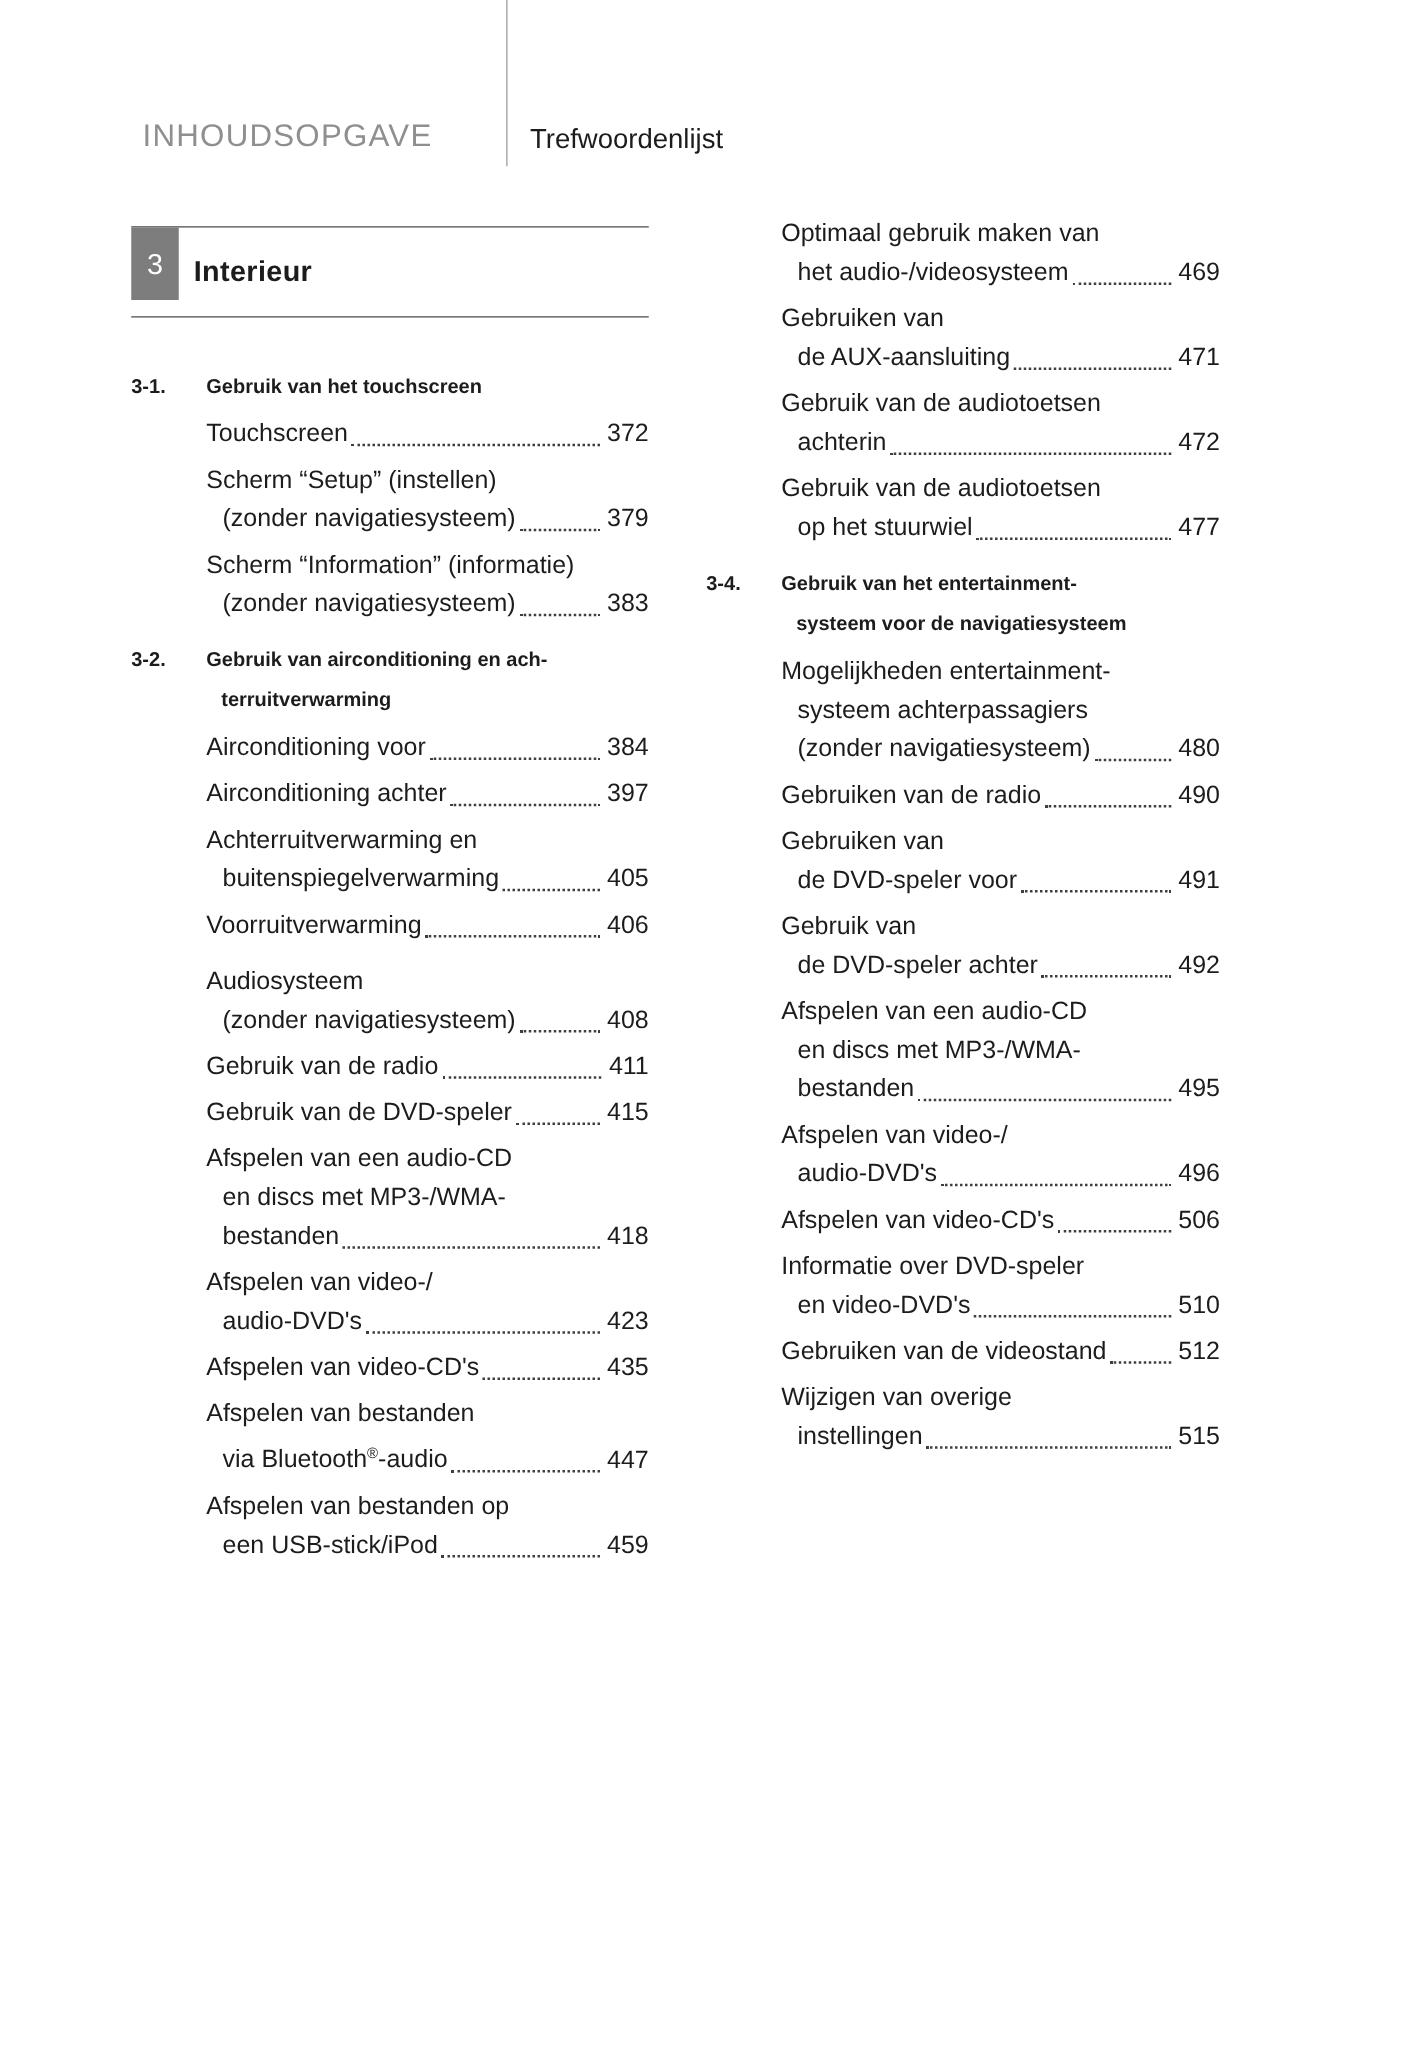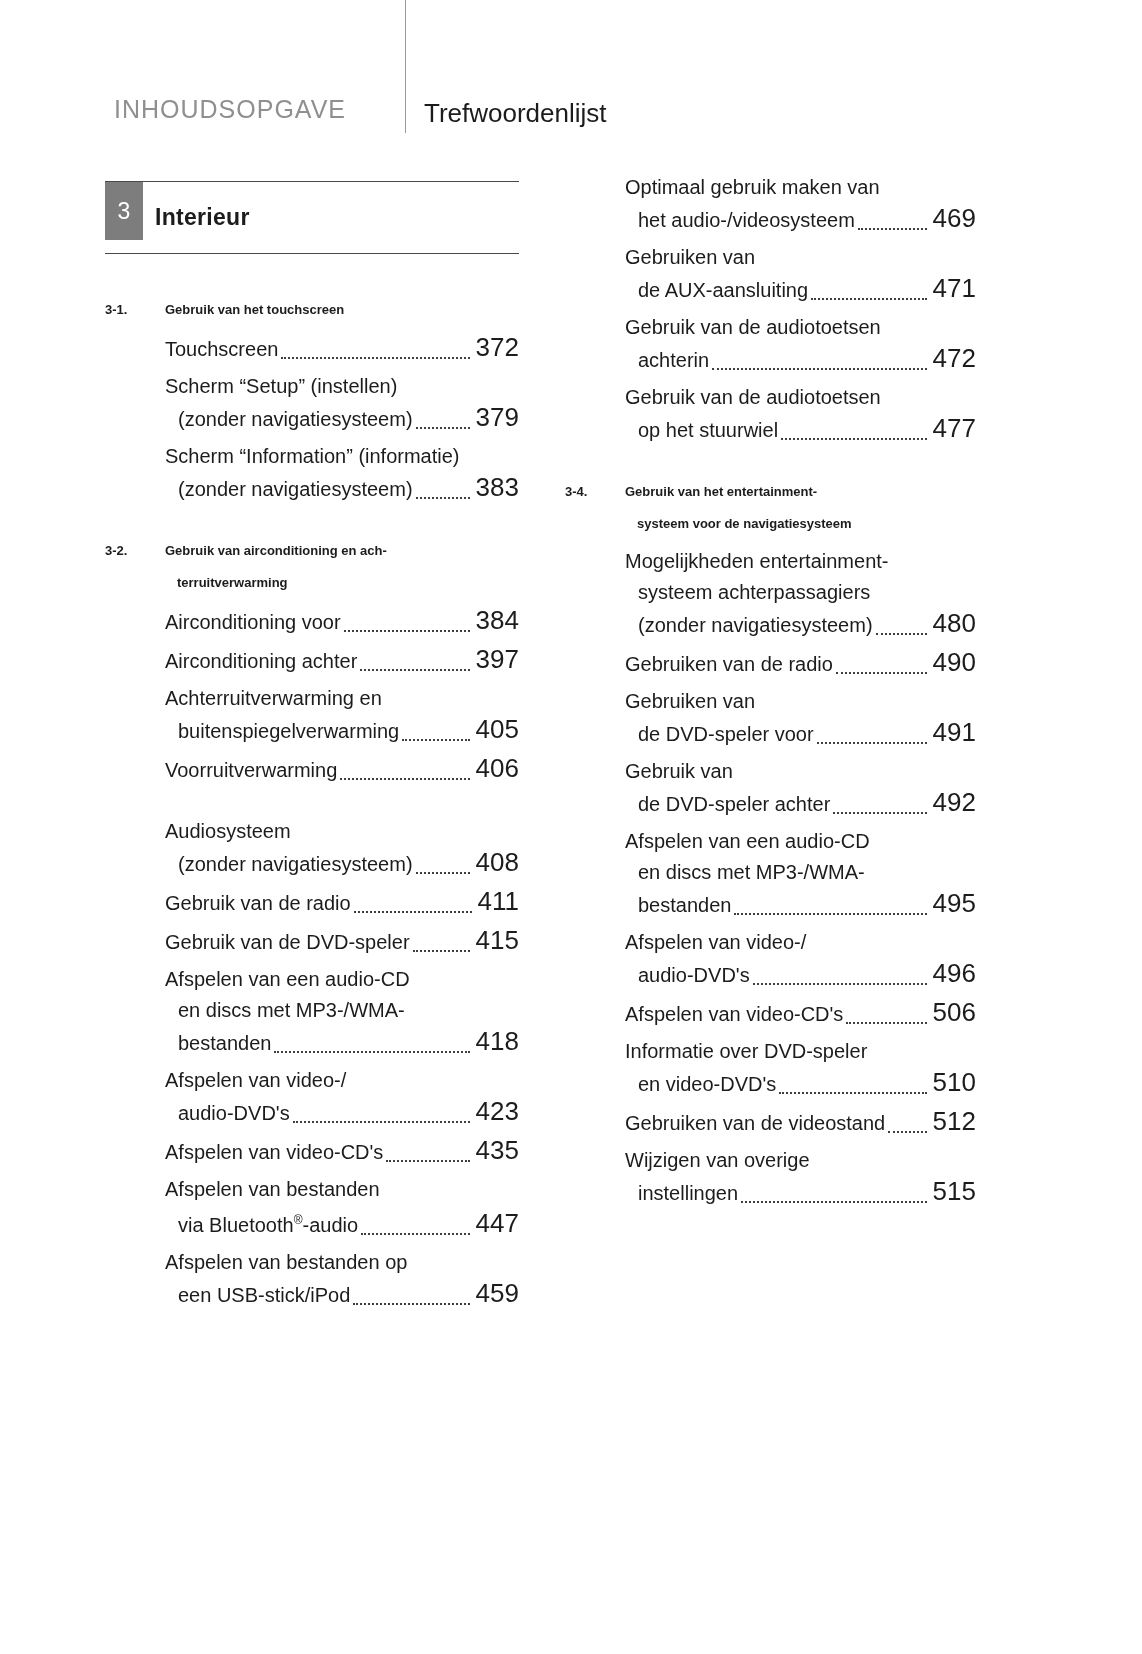--- a/index.html
+++ b/index.html
@@ -28,21 +28,21 @@
     left: 405px;
     top: 0;
     width: 1px;
     height: 133px;
     background: #9a9a9a;
   }
   .masthead-tab {
     position: absolute;
     left: 424px;
     top: 98px;
-    font-size: 26px;
+    font-size: 22px;
     color: #1c1c1c;
   }
 
   
   .col { position: absolute; }
   .col-left  { left: 105px; top: 181px; width: 414px; }
   .col-right { left: 565px; top: 172px; width: 411px; }
 
   
   .chapter-box {
@@ -68,28 +68,28 @@
     font-size: 23px;
   }
   .chapter-title {
     margin-left: 50px;
     font-size: 23px;
     font-weight: bold;
     letter-spacing: 0.3px;
   }
 
   
-  .toc-section { margin-top: 30px; }
+  .toc-section { margin-top: 14px; }
   .col .toc-section:first-child { margin-top: 0; }
   .chapter-box + .toc-section { margin-top: 0; }
 
   .section-heading {
     display: flex;
     font-weight: bold;
-    font-size: 13px;
+    font-size: 16px;
     line-height: 32px;
     margin-bottom: 6px;
   }
   .section-number { width: 60px; flex: none; }
   .section-title-line.cont { margin-left: 12px; }
 
   
   .toc-entry {
     margin-left: 60px;
     margin-bottom: 6px;
@@ -99,21 +99,21 @@
   .entry-line { display: flex; align-items: baseline; }
   .entry-line.cont { margin-left: 13px; }
   .entry-text sup { font-size: 0.6em; }
   .dot-leader {
     flex: 1;
     align-self: stretch;
     min-width: 10px;
     border-bottom: 2px dotted #3f3f3f;
     margin: 0 6px 6px 3px;
   }
-  .entry-page { font-size: 26px; flex: none; text-align: center; }
+  .entry-page { font-size: 20px; flex: none; text-align: center; }
 
   
   .footer-page-number {
     position: absolute;
     left: 67px;
     top: 1494px;
     font-size: 21px;
     color: #1c1c1c;
   }
 </style>

